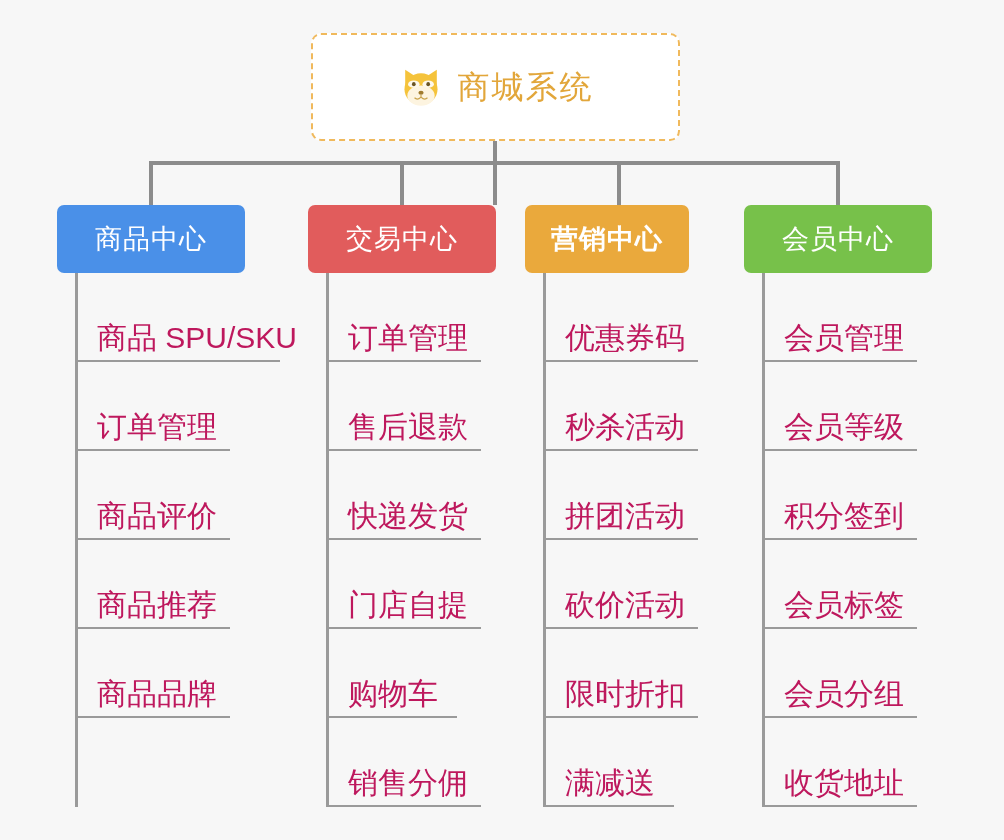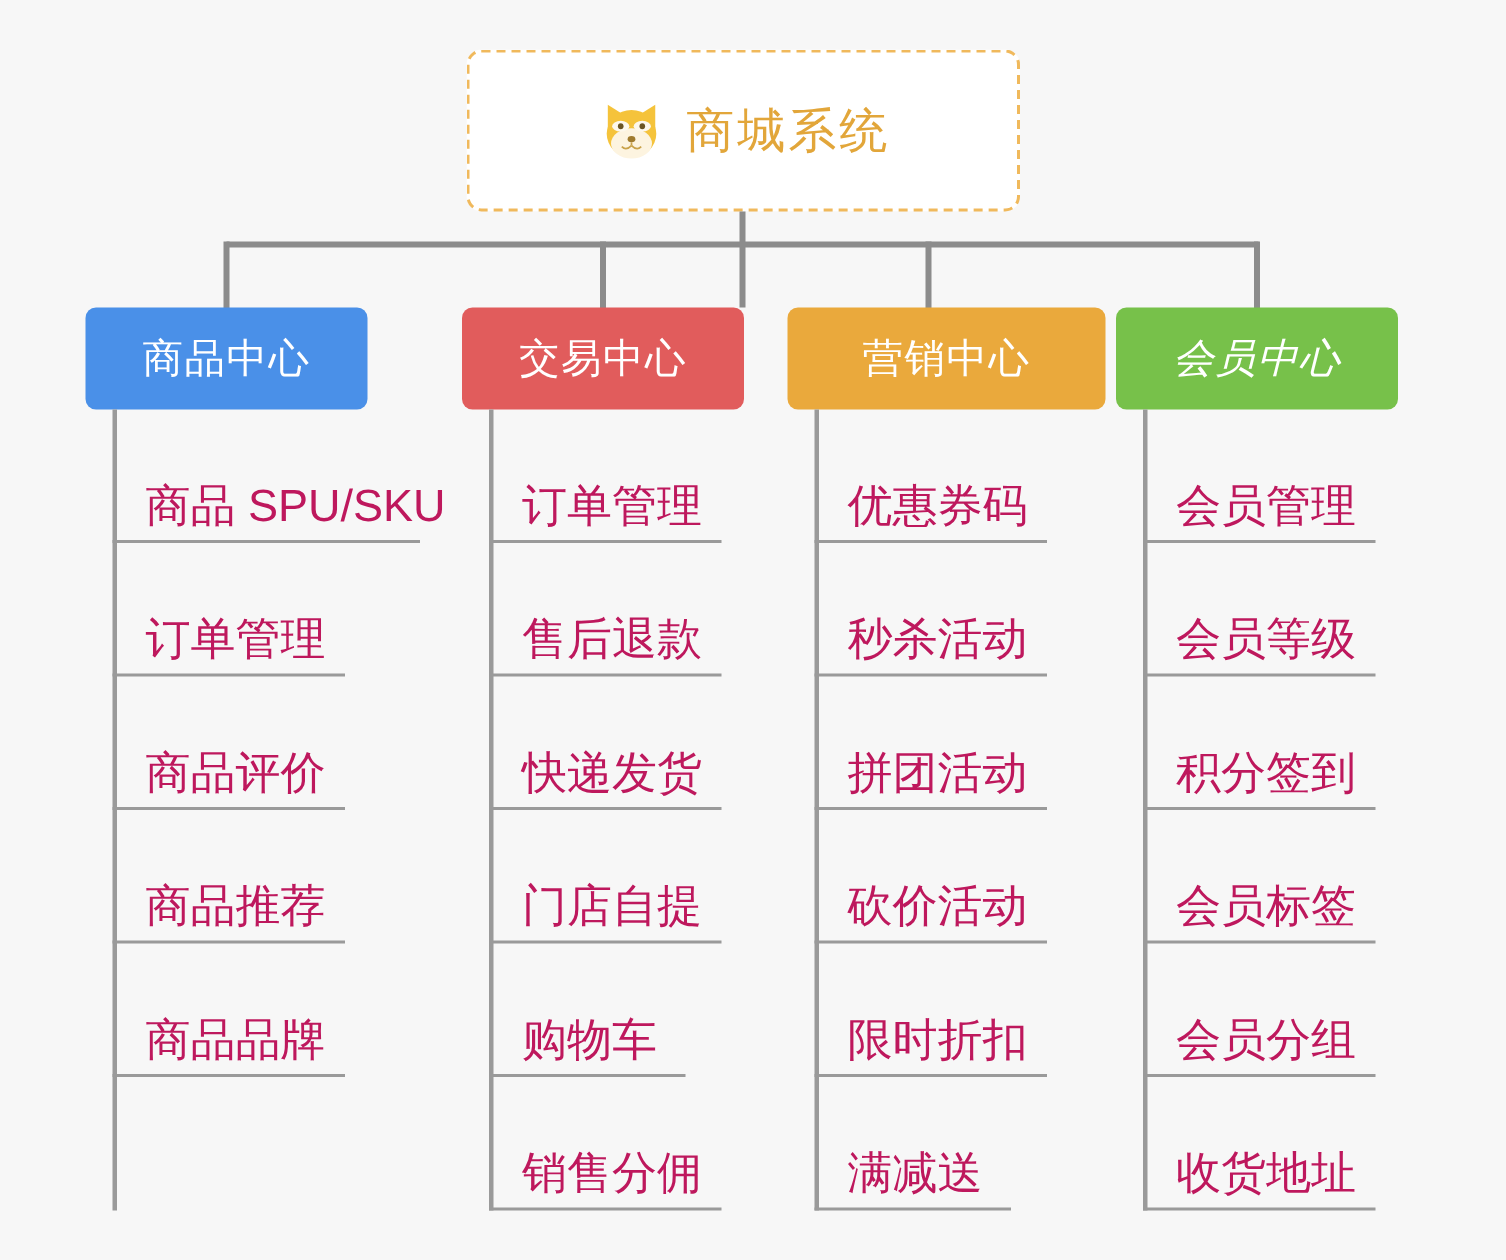--- a/index.html
+++ b/index.html
@@ -212,21 +212,21 @@
         <span class="leaf-rule" style="width:131px;"></span>
       </li>
       <li class="leaf-item">
         <span class="leaf-label">销售分佣</span>
         <span class="leaf-rule" style="width:155px;"></span>
       </li>
     </ul>
   </div>
 
   <div class="branch" style="left:525px;">
-    <div class="branch-header" style="width:212px; background:#eaa93c;">
+    <div class="branch-header" style="width:164px; background:#eaa93c;font-weight:bold;">
       <span>营销中心</span>
     </div>
     <div class="branch-spine" style="height:534px;"></div>
     <ul class="leaf-list">
       <li class="leaf-item">
         <span class="leaf-label">优惠券码</span>
         <span class="leaf-rule" style="width:155px;"></span>
       </li>
       <li class="leaf-item">
         <span class="leaf-label">秒杀活动</span>
@@ -245,21 +245,21 @@
         <span class="leaf-rule" style="width:155px;"></span>
       </li>
       <li class="leaf-item">
         <span class="leaf-label">满减送</span>
         <span class="leaf-rule" style="width:131px;"></span>
       </li>
     </ul>
   </div>
 
   <div class="branch" style="left:744px;">
-    <div class="branch-header" style="width:188px; background:#77c14a;font-style:italic;">
+    <div class="branch-header" style="width:188px; background:#77c14a;">
       <span>会员中心</span>
     </div>
     <div class="branch-spine" style="height:534px;"></div>
     <ul class="leaf-list">
       <li class="leaf-item">
         <span class="leaf-label">会员管理</span>
         <span class="leaf-rule" style="width:155px;"></span>
       </li>
       <li class="leaf-item">
         <span class="leaf-label">会员等级</span>

